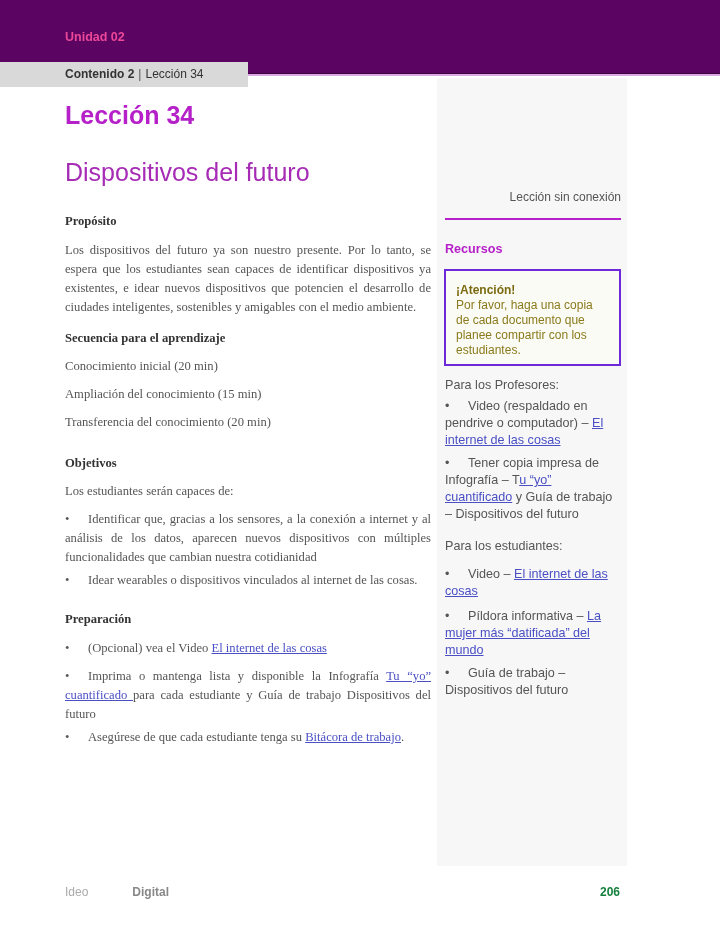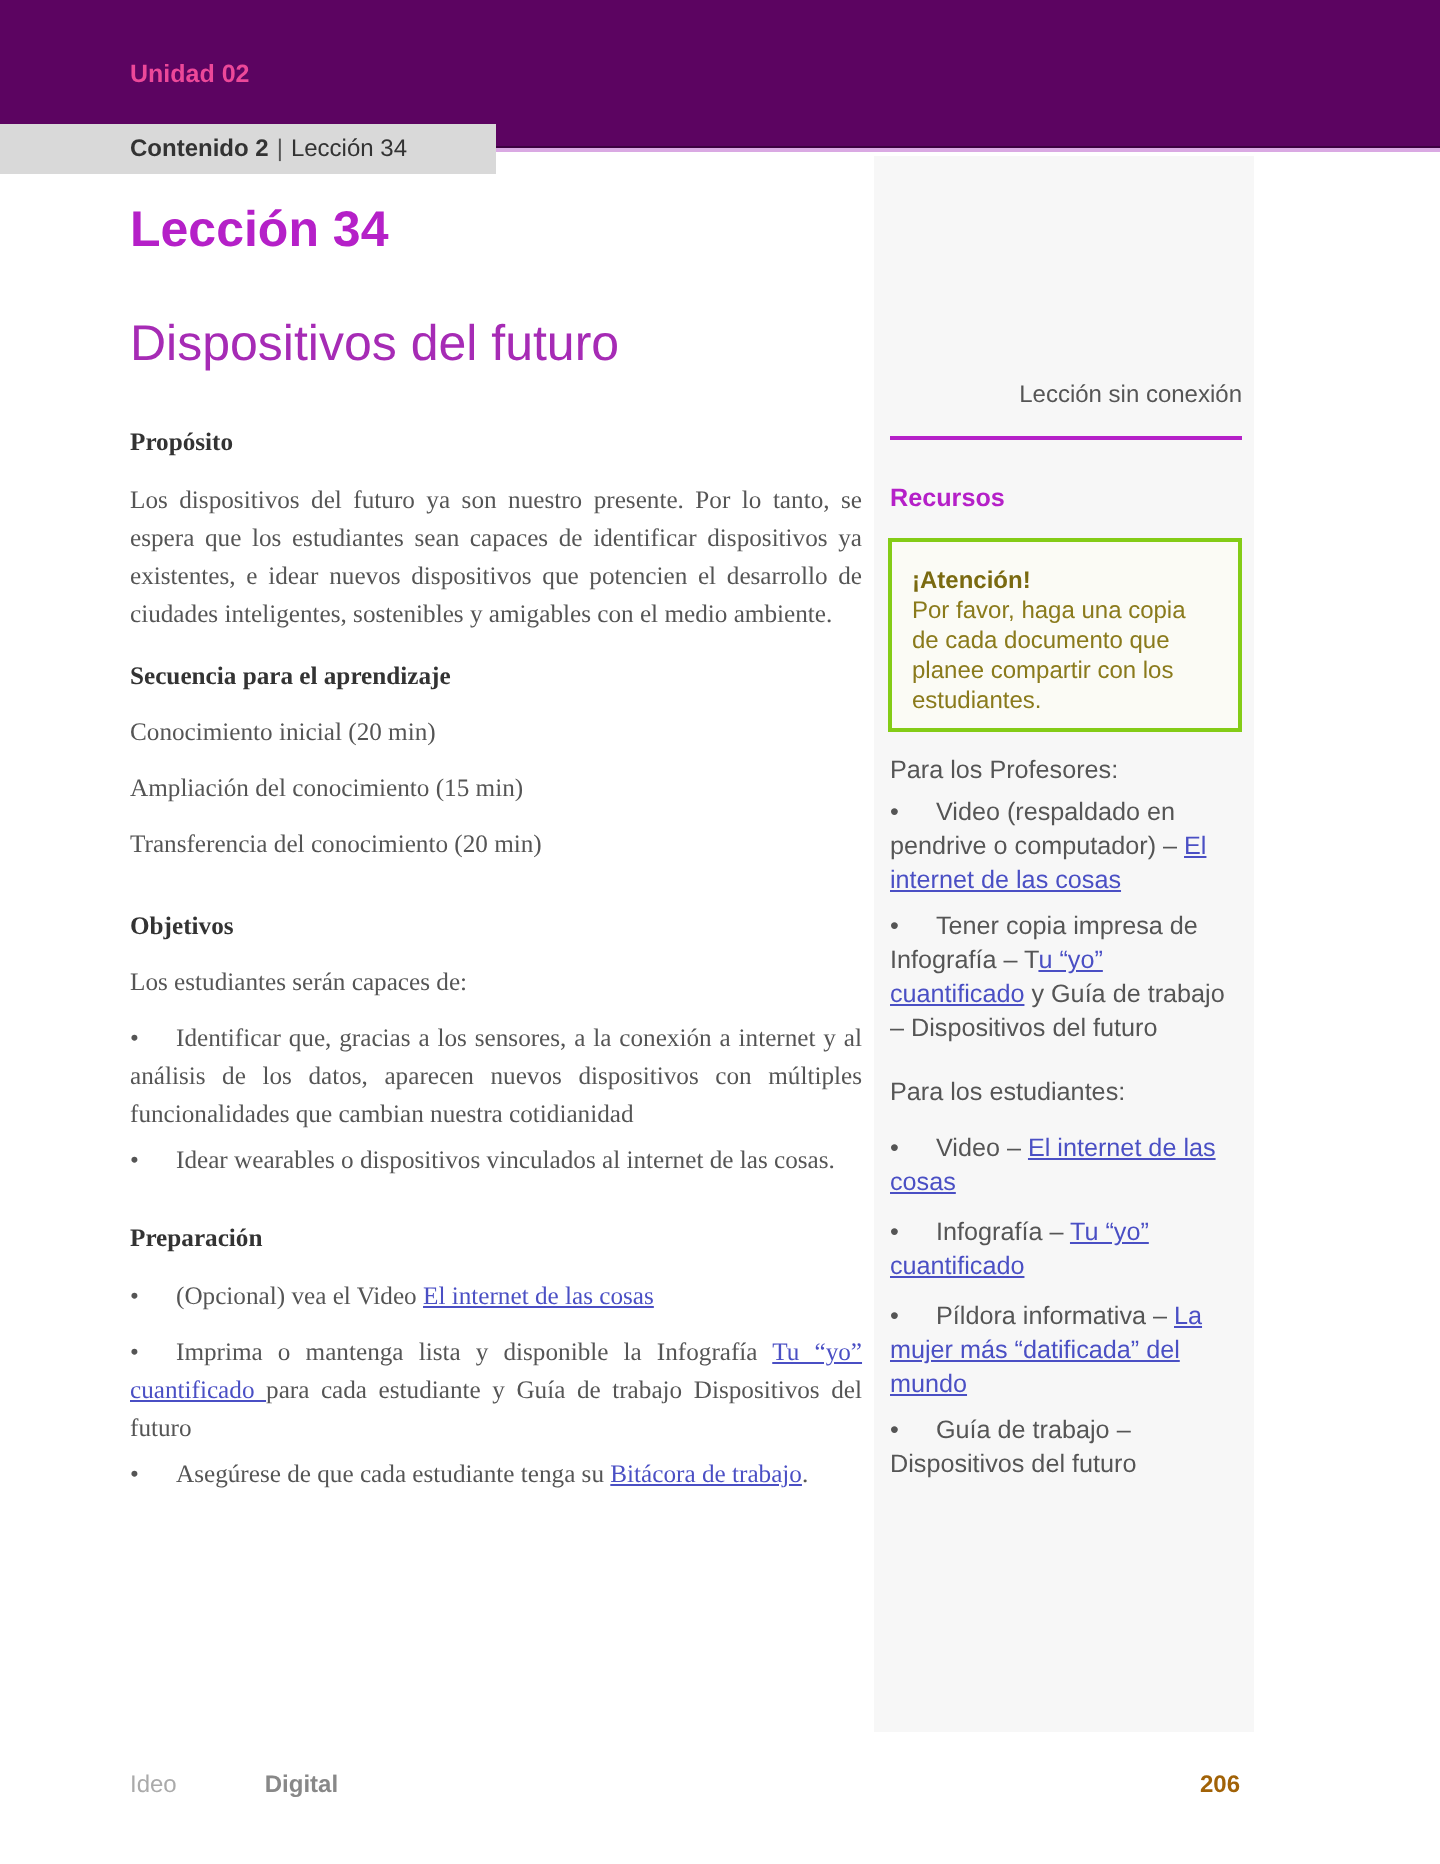--- a/index.html
+++ b/index.html
@@ -22,26 +22,26 @@
   .main { position: absolute; left: 65px; top: 212px; width: 366px; font-size: 12.6px; line-height: 19px; color: #555555; font-family: Liberation Serif, serif; }
   .main h3 { font-size: 12.6px; font-weight: bold; color: #333333; }
   .main p { text-align: justify; }
   .bullet::before { content: "•"; display: inline-block; width: 23px; }
   .link { color: #4a4fc4; text-decoration: underline; cursor: pointer; }
 
   .side { position: absolute; left: 445px; width: 176px; font-size: 12.6px; line-height: 17px; color: #555555; }
   .offline { position: absolute; left: 445px; top: 190px; width: 176px; text-align: right; font-size: 12px; color: #555; }
   .side-rule { position: absolute; left: 445px; top: 218px; width: 176px; height: 2px; background: #b520c8; }
   .res-title { position: absolute; left: 445px; top: 242px; font-size: 12.6px; font-weight: bold; color: #b520c8; }
-  .alert { position: absolute; left: 444px; top: 269px; width: 177px; height: 97px; border: 2px solid #84cc16; background: #fbfbf5; padding: 12px 10px 0 10px; font-size: 12px; line-height: 15px; color: #8a7a1b; }
+  .alert { position: absolute; left: 444px; top: 269px; width: 177px; height: 97px; border: 2px solid #6d28d9; background: #fbfbf5; padding: 12px 10px 0 10px; font-size: 12px; line-height: 15px; color: #8a7a1b; }
   .alert b { color: #7a6a10; }
 
   .footer-brand { position: absolute; left: 65px; top: 885px; font-size: 12px; color: #aaaaaa; }
   .footer-brand b { color: #888; font-weight: bold; padding-left: 44px; }
-  .page-num { position: absolute; left: 590px; top: 885px; width: 30px; text-align: right; font-size: 12px; font-weight: bold; color: #a16207; }
+  .page-num { position: absolute; left: 590px; top: 885px; width: 30px; text-align: right; font-size: 12px; font-weight: bold; color: #15803d; }
 </style>
 </head>
 <body>
 
 <div class="top-band">
     <div class="accent"></div>
   </div>
 <div class="unit-label">Unidad 02</div>
 <div class="crumb-bar">
   <div class="crumb-text"><b>Contenido 2</b><span class="crumb-sep">|</span><span>Lección 34</span></div>
@@ -83,19 +83,18 @@
 
 <div class="side" style="top:377px;">
   <p>Para los Profesores:</p>
   <p class="bullet" style="margin-top:4px;"><span>Video (respaldado en pendrive o computador) – </span><span class="link">El internet de las cosas</span></p>
   <p class="bullet" style="margin-top:6px;"><span>Tener copia impresa de Infografía – T</span><span class="link">u “yo” cuantificado</span><span> y Guía de trabajo – Dispositivos del futuro</span></p>
 </div>
 
 <div class="side" style="top:538px;">
   <p>Para los estudiantes:</p>
   <p class="bullet" style="margin-top:11px;"><span>Video – </span><span class="link">El internet de las cosas</span></p>
-  <p class="bullet" style="margin-top:8px;"><span>Infografía – </span><span class="link">Tu “yo” cuantificado</span></p>
   <p class="bullet" style="margin-top:8px;"><span>Píldora informativa – </span><span class="link">La mujer más “datificada” del mundo</span></p>
   <p class="bullet" style="margin-top:6px;">Guía de trabajo – Dispositivos del futuro</p>
 </div>
 
 <div class="footer-brand"><span>Ideo</span><b>Digital</b></div>
 <div class="page-num">206</div>
 
 </body></html>

